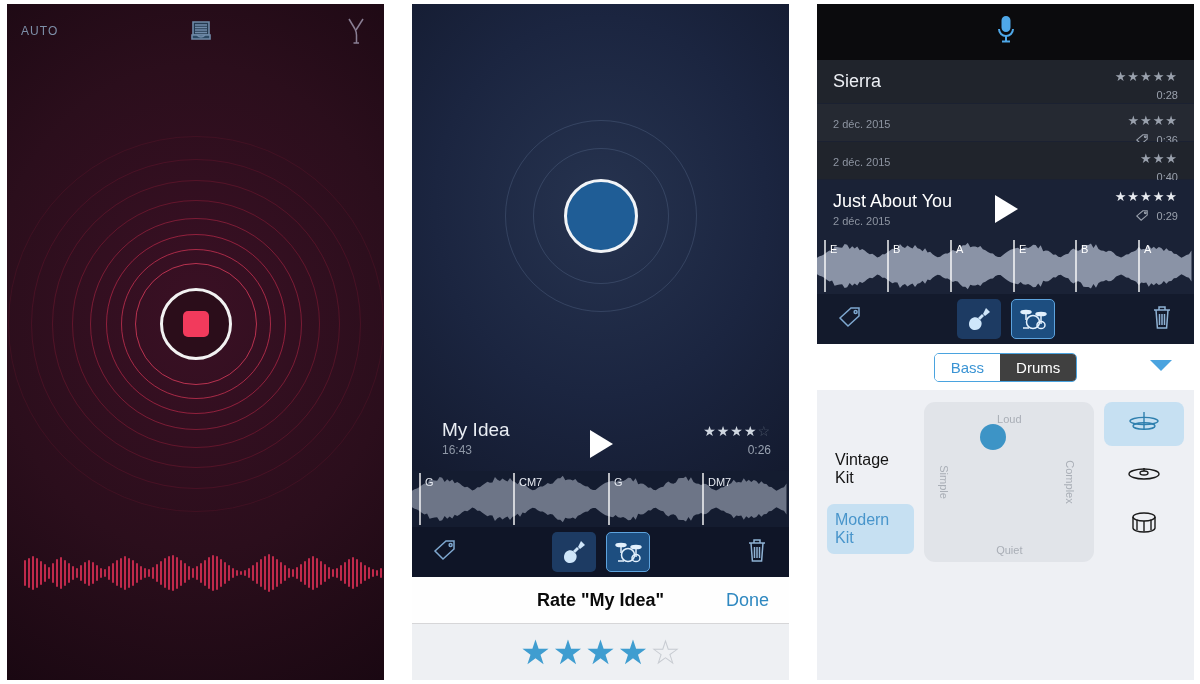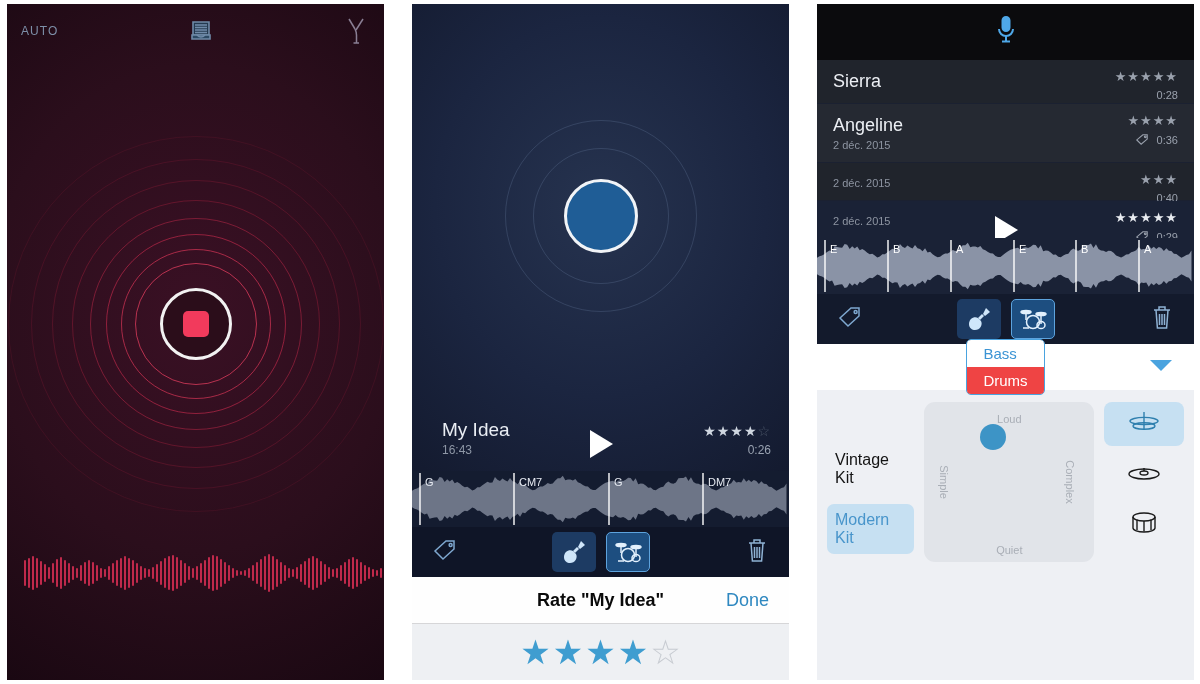--- a/index.html
+++ b/index.html
@@ -155,26 +155,26 @@
   .rec-dur { color: #9aa1ad; font-size: 11px; }
   .rec-play { position: absolute; left: 50%; top: 12px; transform: translateX(-50%); }
   .rec-row.sel .rec-name { color: #ffffff; }
   .rec-row.sel .rec-stars { color: #e8ebf0; }
 
   .seg-bar {
     height: 46px; flex: 0 0 auto; background: #ffffff;
     display: flex; align-items: center; justify-content: center; position: relative;
   }
   .segmented {
-    display: flex; border: 1px solid #4aa3df; border-radius: 5px; overflow: hidden; flex-direction: column;
+    display: flex; border: 1px solid #4aa3df; border-radius: 5px; overflow: hidden;
   }
   .segmented div {
     padding: 5px 16px; font-size: 15px; color: #3b94d4; background: #fff;
   }
-  .segmented div.on { background: #ef4444; color: #ffffff; }
+  .segmented div.on { background: #404040; color: #ffffff; }
   .seg-chevron { position: absolute; right: 20px; }
 
   .kit-area {
     flex: 1 1 auto; background: #eef0f4; display: flex; padding: 12px 10px;
     gap: 10px; align-items: flex-start;
   }
   .kit-list { width: 92px; padding-top: 42px; }
   .kit-item {
     font-size: 16px; padding: 7px 8px; border-radius: 7px; color: #141414;
     margin-bottom: 10px;
@@ -439,21 +439,20 @@
         <div class="rec-row">
           <div class="rec-name">Sierra</div>
           <div class="rec-meta">
             <div class="rec-stars">★★★★★</div>
             <div class="rec-sub">
               <span class="rec-dur">0:28</span>
             </div>
           </div>
         </div>
         <div class="rec-row alt">
-          <div class="rec-name">Angeline</div>
           <div class="rec-date">2 déc. 2015</div>
           <div class="rec-meta">
             <div class="rec-stars">★★★★</div>
             <div class="rec-sub">
               <svg width="14" height="13" viewBox="0 0 16 15" fill="none" stroke="#9aa1ad" stroke-width="1.3">
                 <path d="M9 2 H14 V7 L7 13 L2 8 Z"></path>
                 <circle cx="11.8" cy="4.4" r="1"></circle>
               </svg>
               <span class="rec-dur">0:36</span>
             </div>
@@ -462,20 +461,21 @@
         <div class="rec-row">
           <div class="rec-date">2 déc. 2015</div>
           <div class="rec-meta">
             <div class="rec-stars">★★★</div>
             <div class="rec-sub">
               <span class="rec-dur">0:40</span>
             </div>
           </div>
         </div>
         <div class="rec-row sel">
+          <div class="rec-name">Just About You</div>
           <div class="rec-date">2 déc. 2015</div>
           <div class="rec-play"><svg width="30" height="34" viewBox="0 0 30 34">
               <polygon points="4,3 27,17 4,31" fill="#ffffff"></polygon>
             </svg></div>
           <div class="rec-meta">
             <div class="rec-stars">★★★★★</div>
             <div class="rec-sub">
               <svg width="14" height="13" viewBox="0 0 16 15" fill="none" stroke="#9aa1ad" stroke-width="1.3">
                 <path d="M9 2 H14 V7 L7 13 L2 8 Z"></path>
                 <circle cx="11.8" cy="4.4" r="1"></circle>

